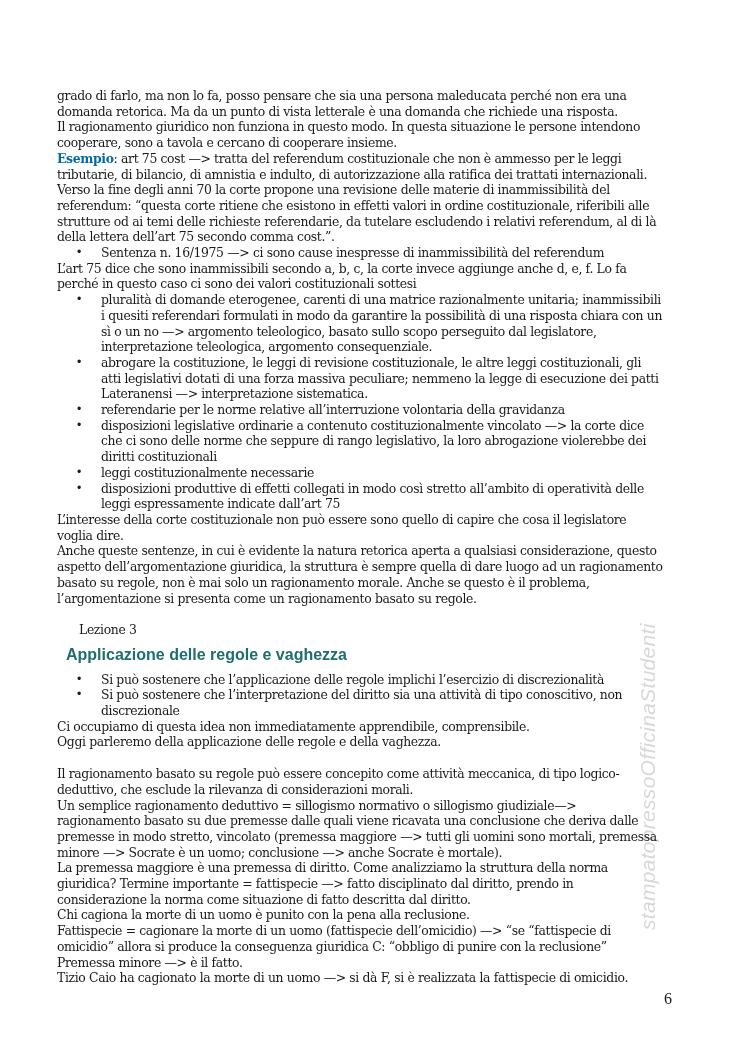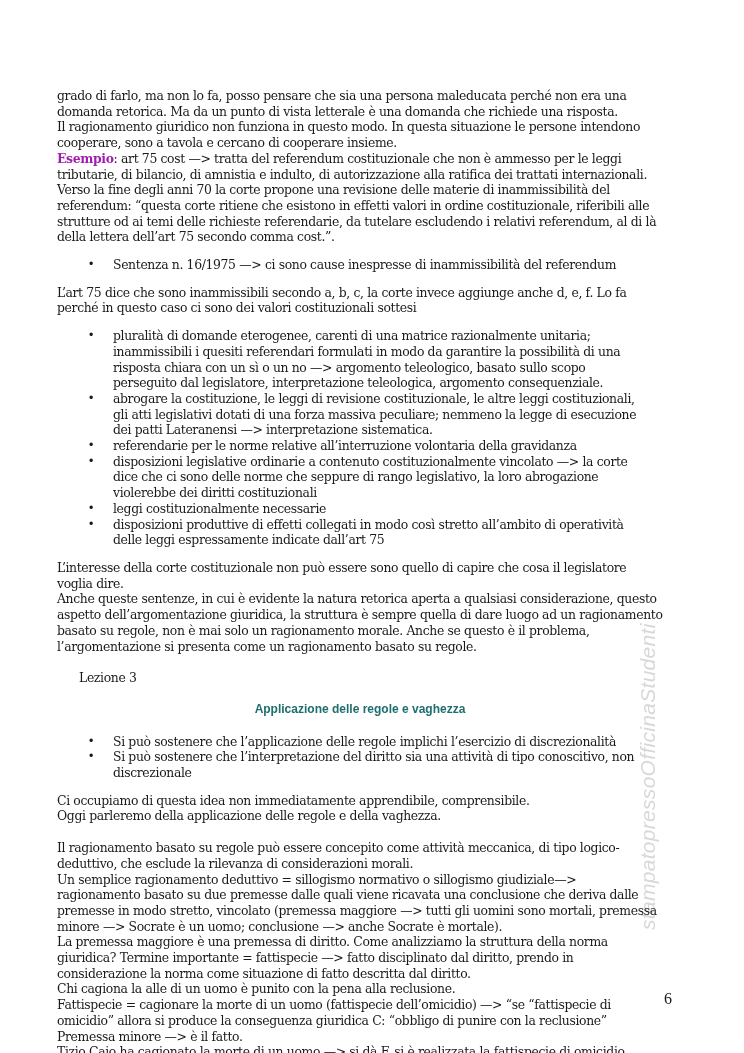--- a/index.html
+++ b/index.html
@@ -4,33 +4,33 @@
 <style>
   html, body { margin: 0; padding: 0; background: #ffffff; }
   body { width: 744px; height: 1053px; position: relative; overflow: hidden; }
   .page {
     position: absolute; left: 57px; top: 88px; width: 606px;
     font-family: "DejaVu Serif", "Liberation Serif", serif;
     font-size: 12.4px; line-height: 15.7px; color: #1a1a1a;
     letter-spacing: -0.35px;
   }
   .p { margin: 0; }
-  .green { color: #a21caf; font-weight: bold; }
-  ul { margin: 12px; padding: 0; list-style: none; }
+  .green { color: #0369a1; font-weight: bold; }
+  ul { margin: 0; padding: 0; list-style: none; }
   ul li { position: relative; padding-left: 44px; }
   ul li::before {
     content: "•"; position: absolute; left: 20px; top: 0;
     font-family: "Liberation Sans", sans-serif;
   }
   .gap { height: 16px; }
   .lesson { padding-left: 22px; margin-top: 0; }
   .heading {
-    text-align: center; color: #1e6e6e; font-weight: bold;
-    font-family: "Liberation Sans", sans-serif; font-size: 12px;
-    letter-spacing: 0; margin: 16px;
+    color: #1e6e6e; font-weight: bold;
+    font-family: "Liberation Sans", sans-serif; font-size: 16px;
+    letter-spacing: 0; margin: 9px;
   }
   .watermark {
     position: absolute; left: 636px; top: 930px;
     transform-origin: 0 0; transform: rotate(-90deg);
     font-family: "Liberation Sans", sans-serif; font-style: italic;
     font-size: 21px; color: #d8d8d8; white-space: nowrap; letter-spacing: 0.3px;
   }
   .page-number {
     position: absolute; left: 664px; top: 990px;
     font-family: "Liberation Serif", serif; font-size: 16px; color: #1a1a1a;
@@ -70,19 +70,19 @@
     <li>Si può sostenere che l’interpretazione del diritto sia una attività di tipo conoscitivo, non discrezionale</li>
   </ul>
   <p class="p">Ci occupiamo di questa idea non immediatamente apprendibile, comprensibile.</p>
   <p class="p">Oggi parleremo della applicazione delle regole e della vaghezza.</p>
 
   <div class="gap"></div>
 
   <p class="p">Il ragionamento basato su regole può essere concepito come attività meccanica, di tipo logico-deduttivo, che esclude la rilevanza di considerazioni morali.</p>
   <p class="p">Un semplice ragionamento deduttivo = sillogismo normativo o sillogismo giudiziale—&gt; ragionamento basato su due premesse dalle quali viene ricavata una conclusione che deriva dalle premesse in modo stretto, vincolato (premessa maggiore —&gt; tutti gli uomini sono mortali, premessa minore —&gt; Socrate è un uomo; conclusione —&gt; anche Socrate è mortale).</p>
   <p class="p">La premessa maggiore è una premessa di diritto. Come analizziamo la struttura della norma giuridica? Termine importante = fattispecie —&gt; fatto disciplinato dal diritto, prendo in considerazione la norma come situazione di fatto descritta dal diritto.</p>
-  <p class="p">Chi cagiona la alle di un uomo è punito con la pena alla reclusione.</p>
+  <p class="p">Chi cagiona la morte di un uomo è punito con la pena alla reclusione.</p>
   <p class="p">Fattispecie = cagionare la morte di un uomo (fattispecie dell’omicidio) —&gt; “se “fattispecie di omicidio” allora si produce la conseguenza giuridica C: “obbligo di punire con la reclusione”</p>
   <p class="p">Premessa minore —&gt; è il fatto.</p>
   <p class="p">Tizio Caio ha cagionato la morte di un uomo —&gt; si dà F, si è realizzata la fattispecie di omicidio.</p>
 </div>
 
 <div class="page-number">6</div>
 
 </body></html>

